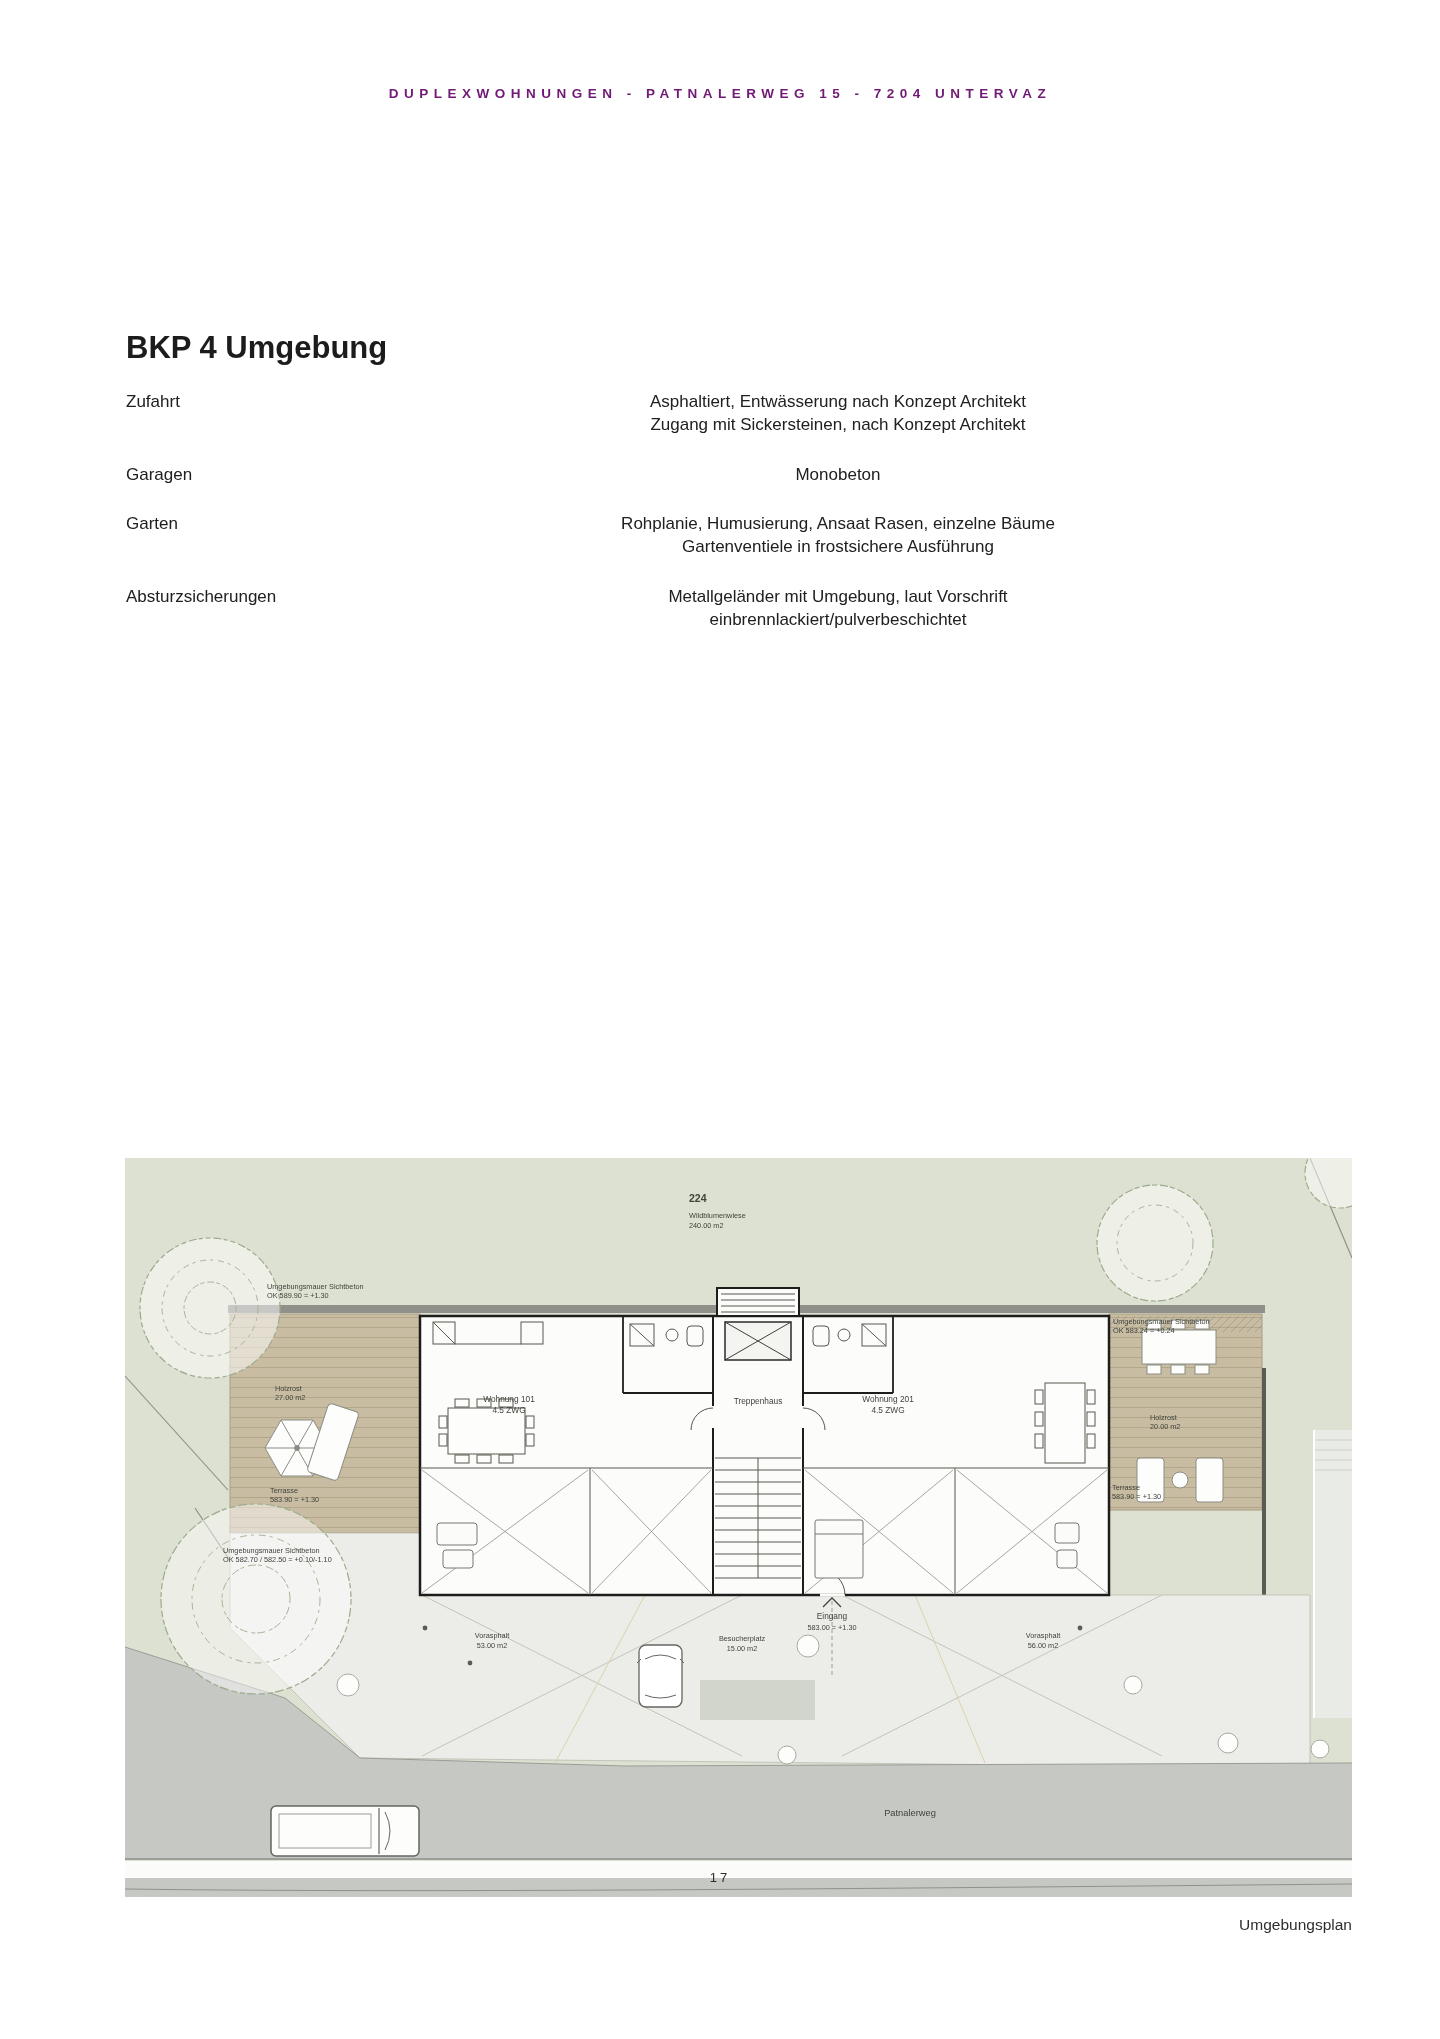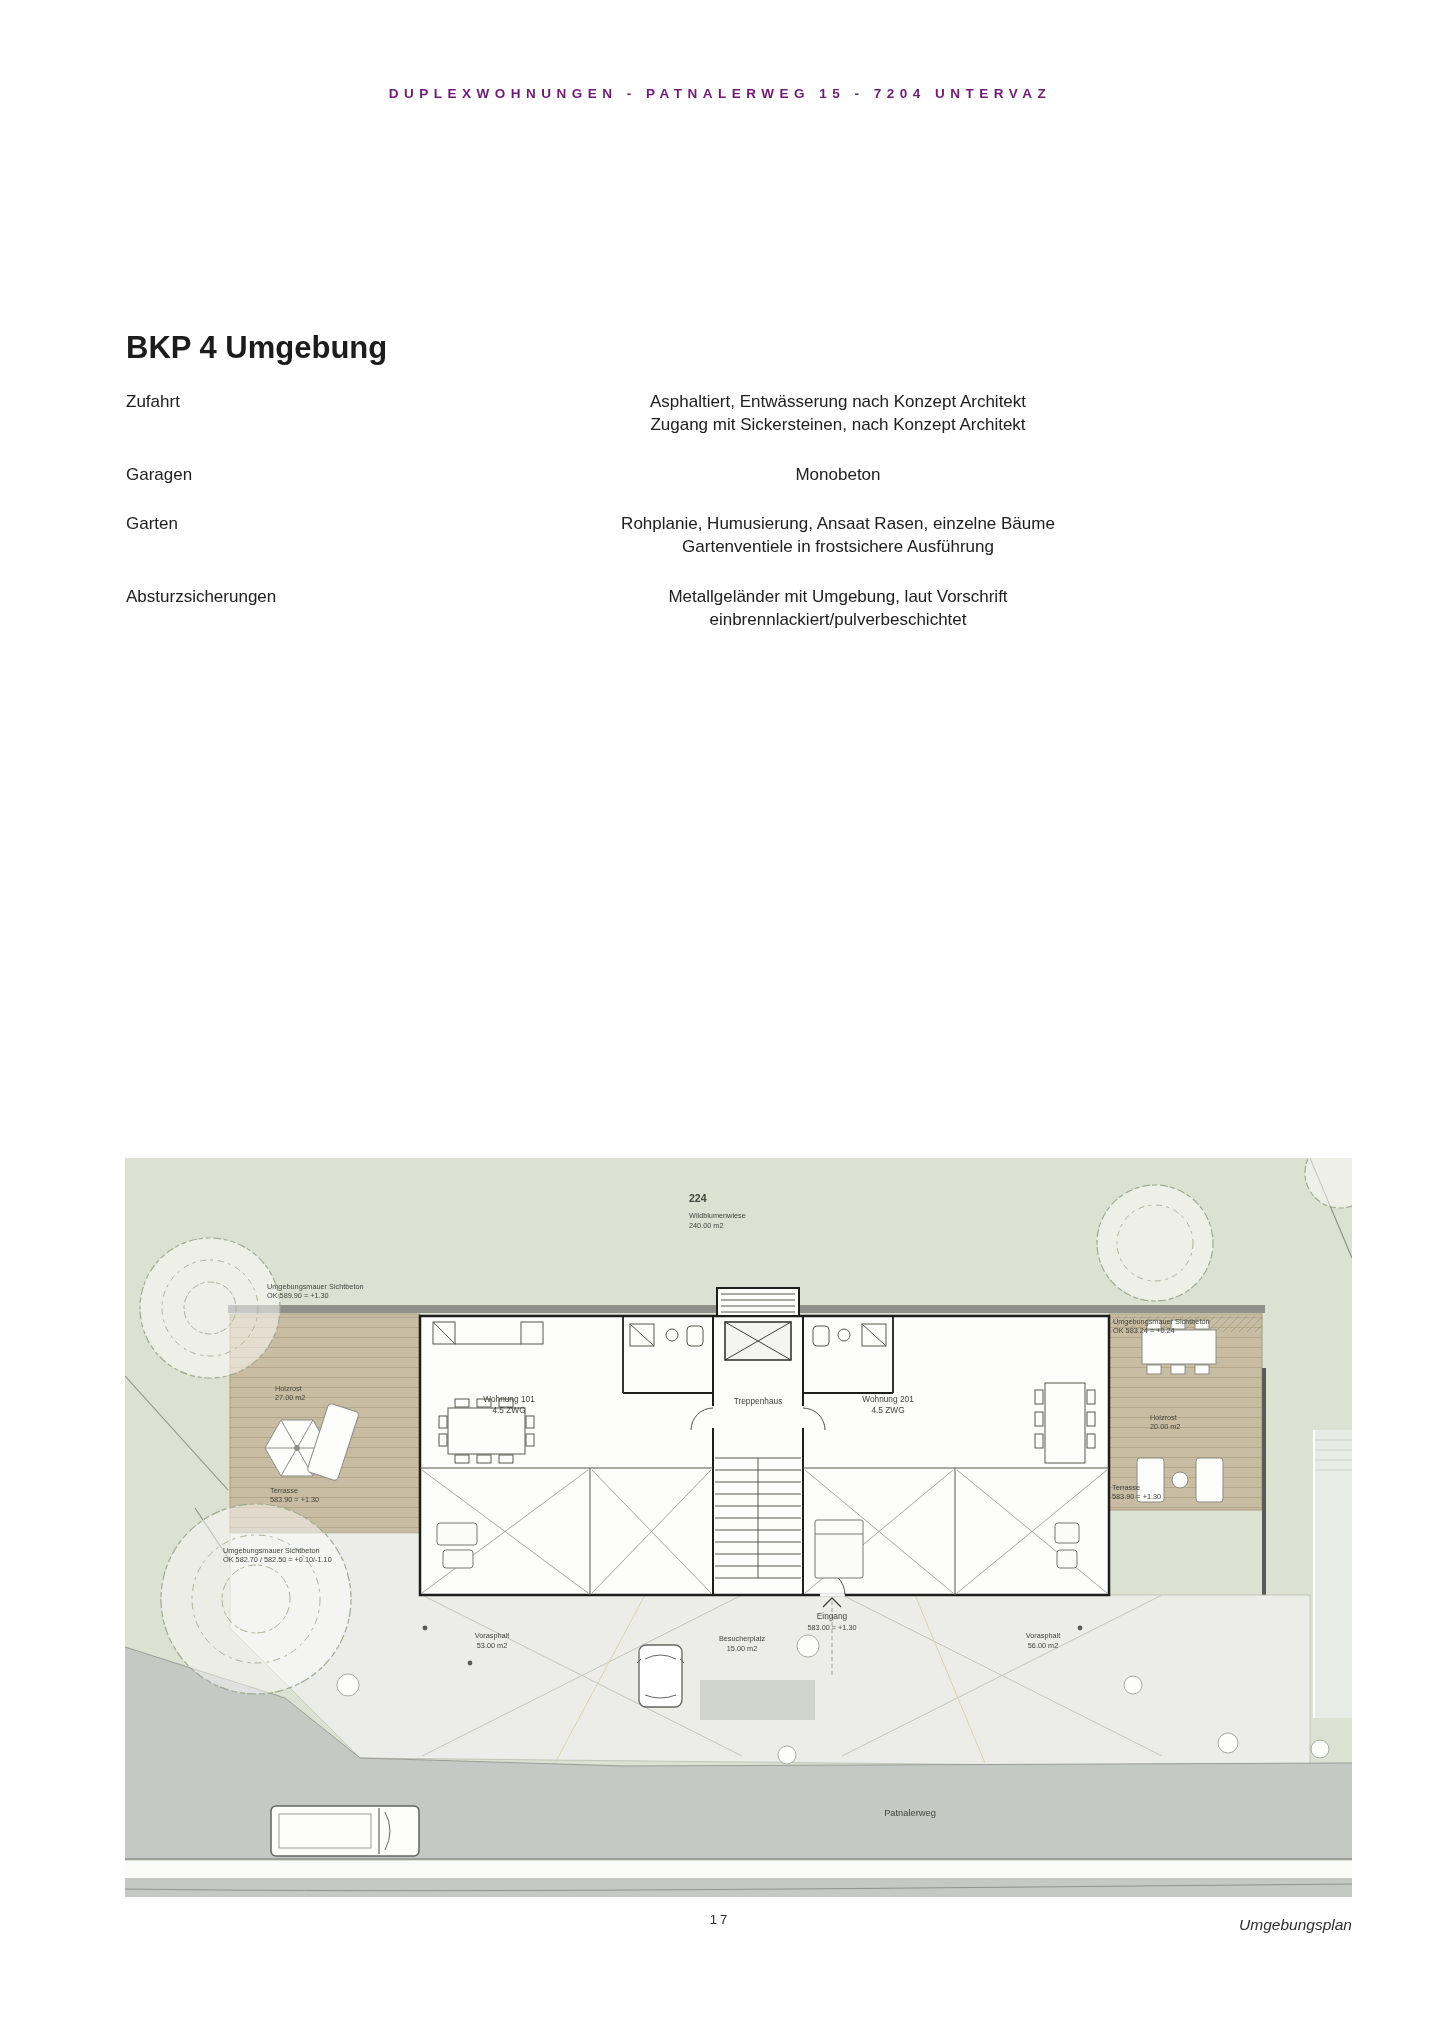--- a/index.html
+++ b/index.html
@@ -16,24 +16,24 @@
     position:absolute;left:126px;top:330px;font-size:31px;font-weight:700;color:#1c1c1c;
   }
   .spec-row{position:absolute;left:126px;width:1100px;font-size:17px;line-height:23px;}
   .spec-term{position:absolute;left:0;top:0;width:330px;}
   .spec-desc{position:absolute;left:352px;top:0;width:720px;text-align:center;}
   .plan-wrap{
     position:absolute;left:125px;top:1158px;width:1134px;height:739px;
   }
   svg{display:block;font-family:"Liberation Sans",sans-serif;}
   .caption{
-    position:absolute;top:1916px;right:88px;font-size:15.5px;color:#2e2e2e;font-style:italic;
+    position:absolute;top:1916px;right:88px;font-size:15.5px;color:#2e2e2e;
   }
   .page-number{
-    position:absolute;top:1912px;left:0;width:100%;text-align:center;
+    position:absolute;top:1870px;left:0;width:100%;text-align:center;
     font-size:13px;letter-spacing:3px;color:#2e2e2e;
   }
   text{fill:#41443c;}
   .t7{font-size:7.3px;}
   .t8{font-size:8.3px;}
   .t9{font-size:9.3px;}
   .t10{font-size:10.5px;font-weight:600;}
 </style>
 </head>
 <body>

